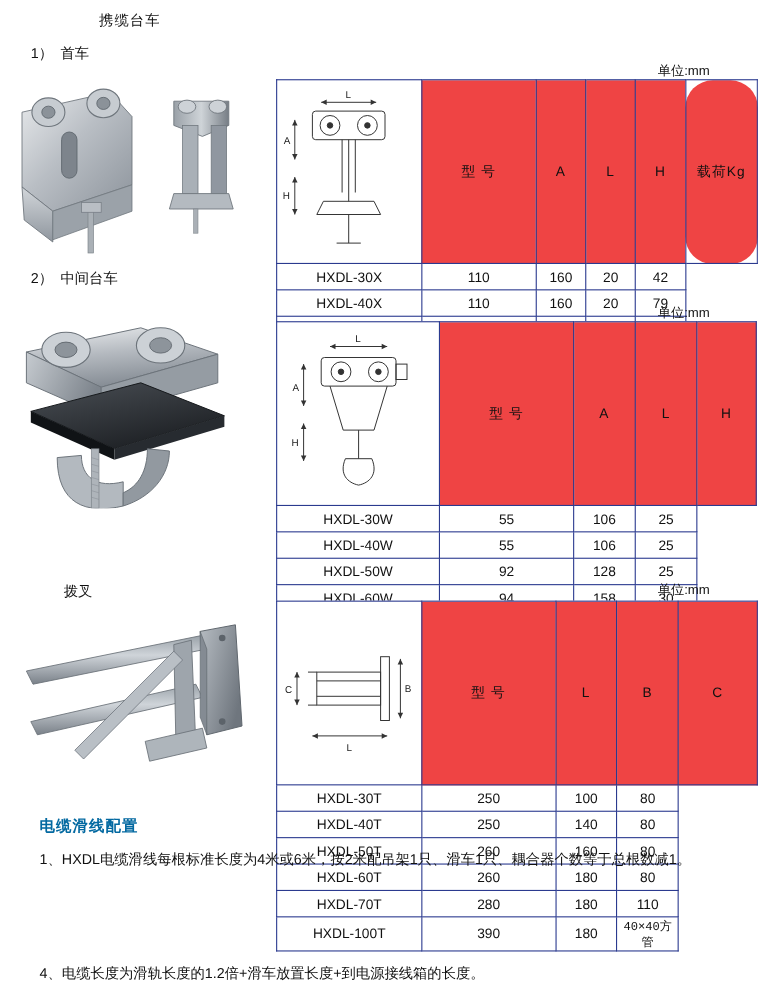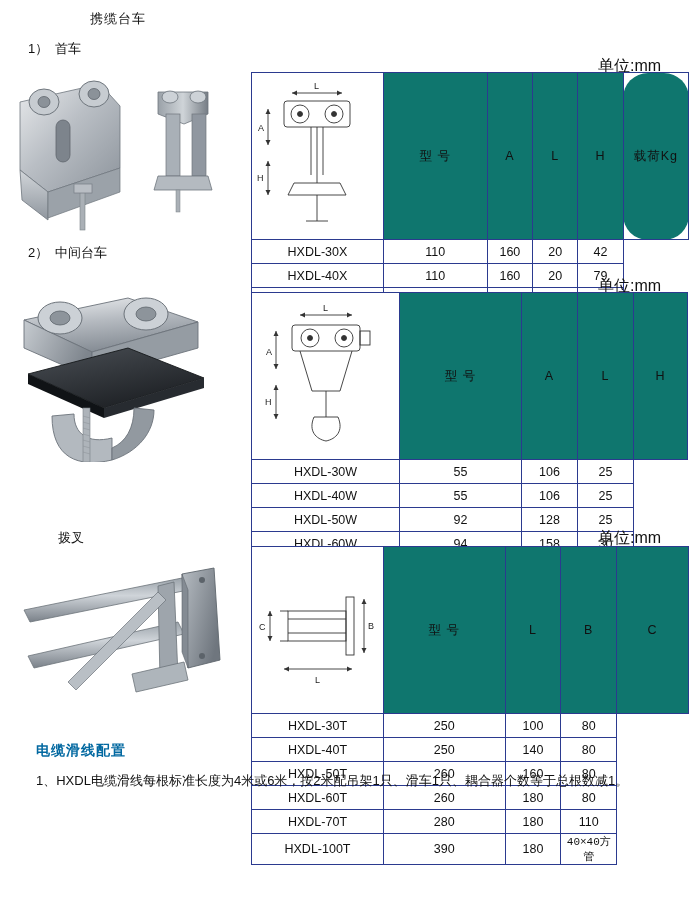--- a/index.html
+++ b/index.html
@@ -24,41 +24,41 @@
   }
   .sec-label {
     position: absolute;
     font-size: 13px;
     color: #111;
   }
 
   
   .unit {
     position: absolute;
-    font-size: 16px;
+    font-size: 12px;
     color: #111;
   }
 
   
   .tbl {
     position: absolute;
     border-collapse: collapse;
     font-size: 12.5px;
     background: #fff;
   }
   .tbl td, .tbl th {
     border: 1px solid #2b3a8f;
     text-align: center;
     font-weight: normal;
     padding: 0;
     height: 24px;
     color: #111;
   }
   .tbl thead td {
-    background: #0f766e;
+    background: #ef4444;
     font-size: 12.5px;
     letter-spacing: 1px;
   }
   .tbl .model-col { width: 112px; }
   .tbl .num-col { width: 48px; }
   .tbl .load-col { width: 70px; border-radius: 25px; }
   .tbl .draw-cell {
     border: 1px solid #2b3a8f;
     background: #fff;
     width: 132px;
@@ -481,14 +481,15 @@
         <td>390</td>
         <td>180</td>
         <td style="font-size:11px;font-family:Liberation Mono, monospace;">40×40方管</td>
       </tr>
     </tbody>
   </table>
 
   <div class="cfg-title" style="left:36px; top:742px;">电缆滑线配置</div>
 
   <div class="cfg-line" style="left:36px; top:770px;">1、HXDL电缆滑线每根标准长度为4米或6米，按2米配吊架1只、滑车1只、耦合器个数等于总根数减1。</div>
+  <div class="cfg-line" style="left:36px; top:874px;">4、电缆长度为滑轨长度的1.2倍+滑车放置长度+到电源接线箱的长度。</div>
 
 </div>
 
 </body></html>

